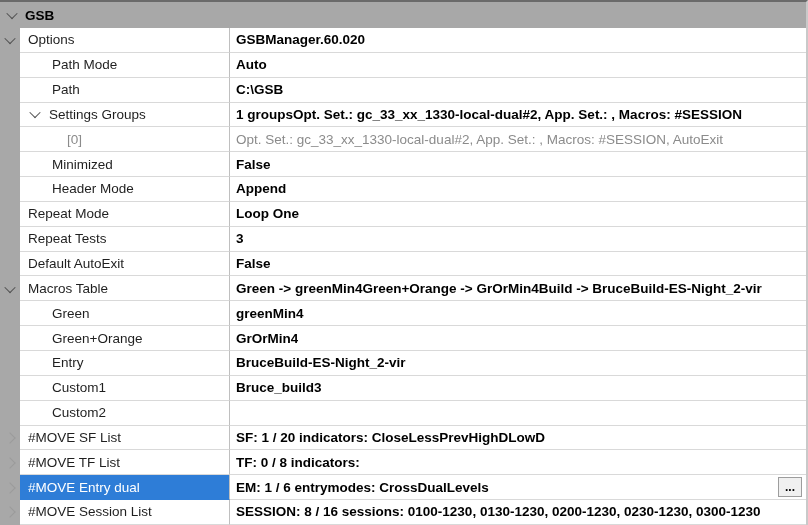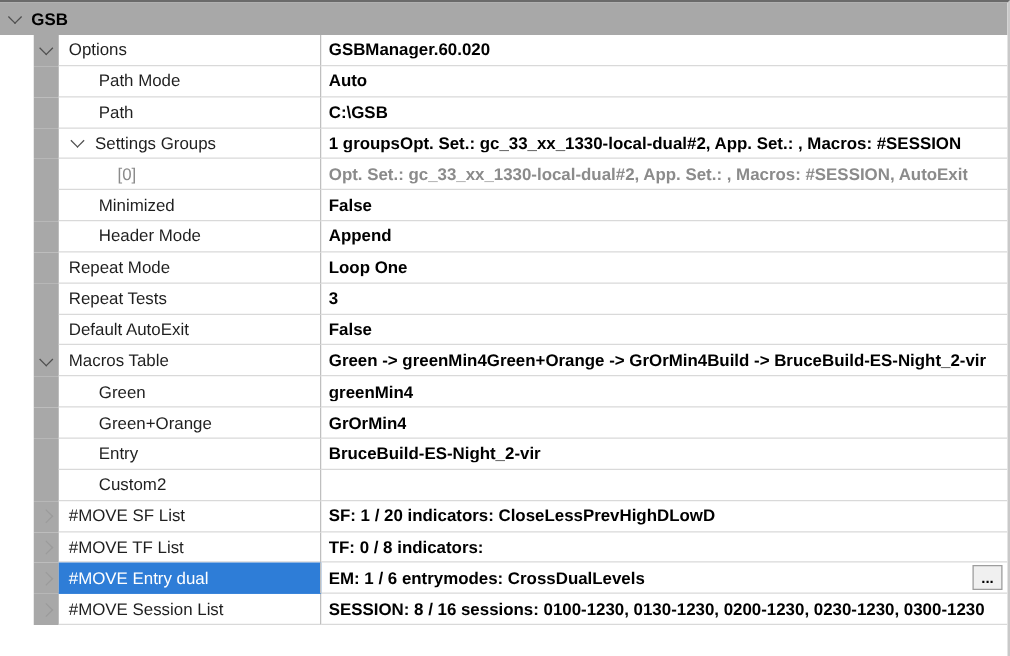--- a/index.html
+++ b/index.html
@@ -15,21 +15,21 @@
     -webkit-font-smoothing:antialiased;
   }
   .hdr-row{
     display:flex;align-items:center;
     height:26px;background:#a8a8a8;
   }
   .hdr-chev{margin-left:8px;}
   .hdr-title{
     margin-left:9px;font-size:13.5px;font-weight:bold;color:#000;
   }
-  .row{display:flex;height:24.85px;margin-left:27px;}
+  .row{display:flex;height:24.85px;}
   .gutter{
     width:20px;flex:none;background:#a8a8a8;
     display:flex;align-items:center;justify-content:center;
   }
   .label-cell{
     width:210px;flex:none;box-sizing:border-box;
     border-bottom:1px solid #d9d9d9;
     border-right:1px solid #bfbfbf;
     display:flex;align-items:center;
     font-size:13.5px;color:#1f1f1f;
@@ -49,21 +49,21 @@
   .ind-3 .label-cell{padding-left:47px;}
   .chev{
     display:inline-block;width:7px;height:7px;flex:none;
     border-right:1.7px solid #4f4f4f;
     border-bottom:1.7px solid #4f4f4f;
   }
   .chev.down{transform:rotate(45deg) translate(-1px,-1px);}
   .chev.right{transform:rotate(-45deg);border-color:#9b9b9b;}
   .inline-chev{margin:0 10px 0 3px;}
   .muted .label-cell{color:#8b8b8b;}
-  .muted .value-cell{color:#8b8b8b;font-weight:bold;}
+  .muted .value-cell{color:#8b8b8b;font-weight:normal;}
   .selected .label-cell{
     background:#2e7dd7;color:#ffffff;
     border-bottom-color:#2e7dd7;
   }
   .ellipsis-btn{
     margin-left:auto;margin-right:4px;flex:none;
     width:24px;height:20px;
     background:#f0f0f0;border:1px solid #9d9d9d;
     font-family:"Liberation Sans", sans-serif;
     font-size:12px;font-weight:bold;color:#000;
@@ -219,20 +219,29 @@
   <div class="row ind-2">
     <div class="gutter"></div>
     <div class="label-cell">
       <span class="label-text">Entry</span>
     </div>
     <div class="value-cell">
       <span class="value-text">BruceBuild-ES-Night_2-vir</span>
     </div>
   </div>
 
+  <div class="row ind-2">
+    <div class="gutter"></div>
+    <div class="label-cell">
+      <span class="label-text">Custom1</span>
+    </div>
+    <div class="value-cell">
+      <span class="value-text">Bruce_build3</span>
+    </div>
+  </div>
 
   <div class="row ind-2">
     <div class="gutter"></div>
     <div class="label-cell">
       <span class="label-text">Custom2</span>
     </div>
     <div class="value-cell">
       <span class="value-text"></span>
     </div>
   </div>

